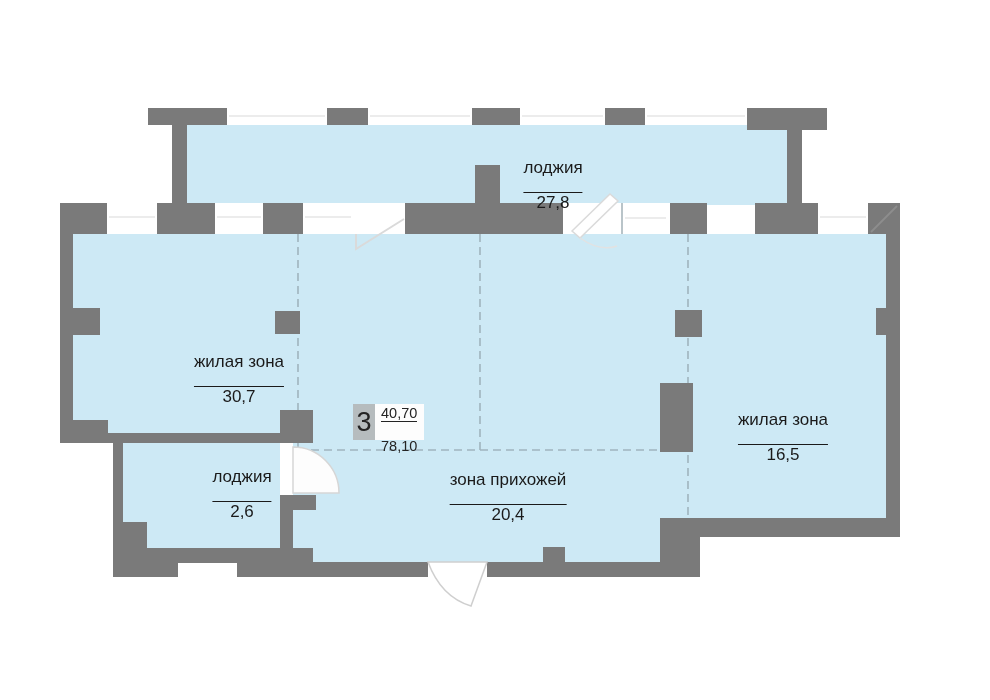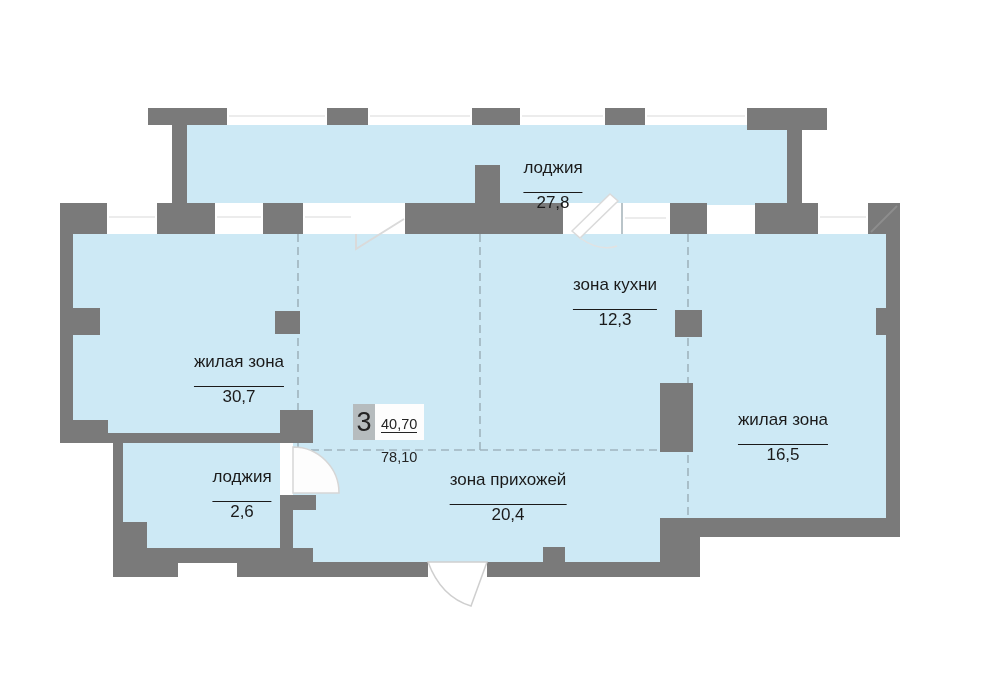--- a/index.html
+++ b/index.html
@@ -6,21 +6,21 @@
   #plan{position:relative;width:990px;height:700px;background:#ffffff;overflow:hidden;
         font-family:"Liberation Sans","DejaVu Sans",sans-serif;}
   #plan svg{position:absolute;left:0;top:0;}
   .room-label{position:absolute;transform:translateX(-50%);text-align:center;
               color:#1a1a1a;font-size:17px;line-height:20px;white-space:nowrap;}
   .room-name{display:inline-block;border-bottom:1.5px solid #1a1a1a;padding-bottom:14px;}
   .room-area{display:block;}
   .stat-box{position:absolute;left:353px;top:404px;height:36px;display:flex;align-items:stretch;}
   .stat-rooms{width:22px;background:#b6bcbe;color:#242424;font-size:27px;line-height:36px;
               text-align:center;display:block;}
-  .stat-areas{background:#fdfdfd;padding:12px 7px 0 6px;color:#242424;font-size:14.5px;
+  .stat-areas{background:#fdfdfd;padding:1px 7px 0 6px;color:#242424;font-size:14.5px;
               line-height:16px;text-align:left;}
   .stat-living{display:inline-block;border-bottom:1.5px solid #242424;padding-bottom:0px;}
   .stat-total{display:block;margin-top:16px;}
 </style>
 </head>
 <body>
 
 <div id="plan">
 
 <svg width="990" height="700" viewBox="0 0 990 700">
@@ -119,24 +119,20 @@
 
     <path d="M428 562 L487 562 L471 606 Q441 597 428 562 Z" fill="#ffffff" stroke="#cfcfcf" stroke-width="1.5"></path>
   </g>
 </svg>
 
   <div class="room-label" style="left:553px;top:158px;">
     <span class="room-name">лоджия</span>
     <span class="room-area">27,8</span>
   </div>
 
-  <div class="room-label" style="left:615px;top:275px;">
-    <span class="room-name">зона кухни</span>
-    <span class="room-area">12,3</span>
-  </div>
 
   <div class="room-label" style="left:239px;top:352px;">
     <span class="room-name">жилая зона</span>
     <span class="room-area">30,7</span>
   </div>
 
   <div class="room-label" style="left:783px;top:410px;">
     <span class="room-name">жилая зона</span>
     <span class="room-area">16,5</span>
   </div>

